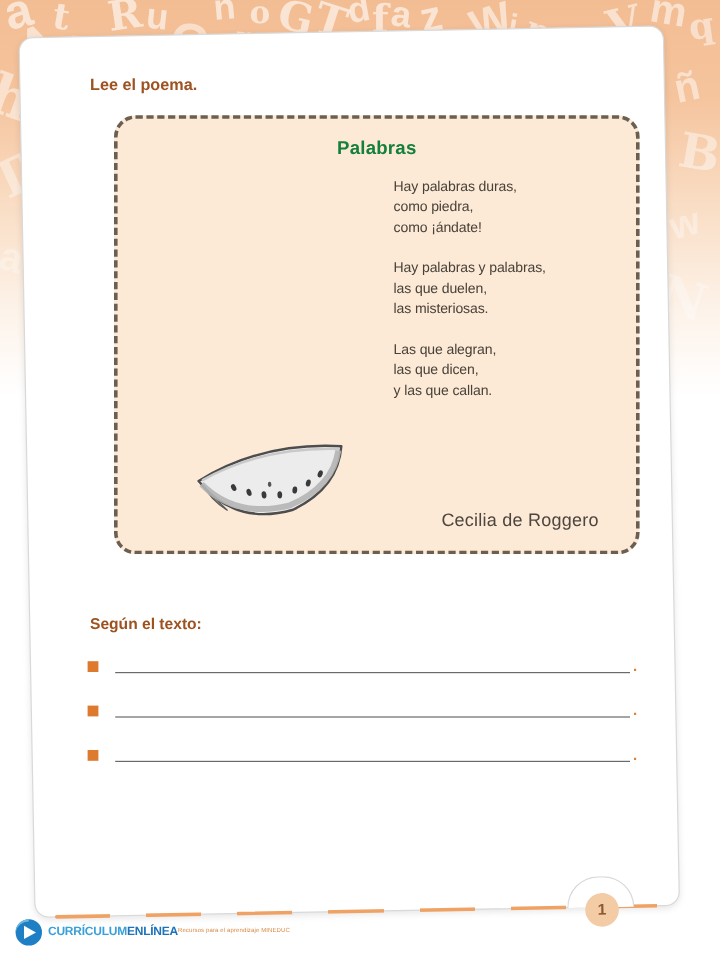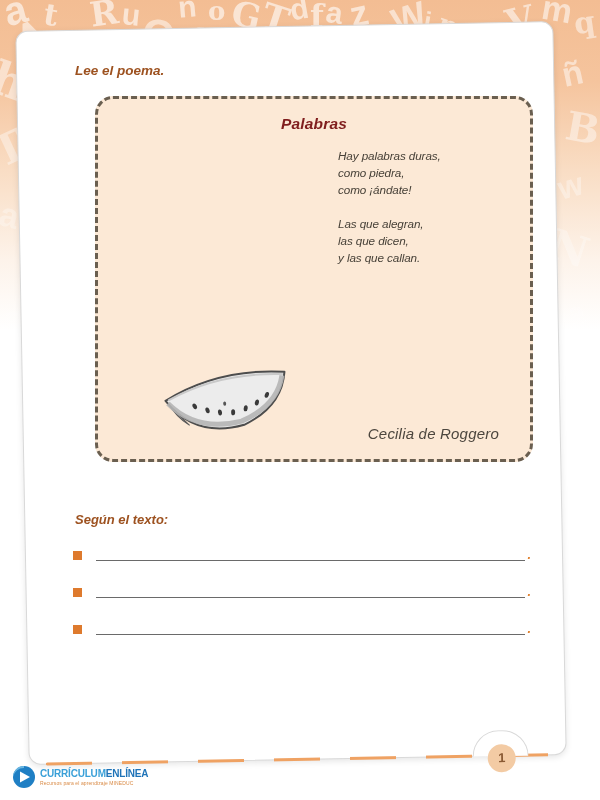--- a/index.html
+++ b/index.html
@@ -27,59 +27,59 @@
     position:absolute;right:37px;bottom:-1px;width:54px;height:25px;z-index:4;
     background:#ffffff;border:1px solid #d9d9d9;border-bottom:none;
     border-radius:27px 27px 0 0;
   }
   .page-circle{
     position:absolute;right:50px;bottom:-17px;width:28px;height:28px;z-index:5;
     background:#f3cba4;border-radius:50%;
     color:#8a5a33;font-size:13px;font-weight:bold;text-align:center;line-height:28px;
   }
   
-  .content{position:absolute;inset:0;z-index:6;font-style:italic;}
+  .content{position:absolute;inset:0;z-index:6;}
   .instruction{
     position:absolute;left:75px;top:63px;
     color:#9d5220;font-size:13.5px;font-weight:bold;
   }
   .poem-box{
     position:absolute;left:95px;top:96px;width:438px;height:366px;box-sizing:border-box;
     background:#fce9d6;border:3px dashed #6a5f50;border-radius:18px;
   }
   .poem-title{
     position:absolute;left:0;right:0;top:16px;text-align:center;
-    color:#7f1d1d;font-size:15.5px;font-weight:bold;letter-spacing:0.2px;
+    color:#15803d;font-size:15.5px;font-weight:bold;letter-spacing:0.2px;
   }
   .poem-col{
     position:absolute;top:48px;
     color:#474138;font-size:11.7px;line-height:17px;letter-spacing:-0.1px;
   }
   .poem-col-left{left:23px;width:200px;}
-  .poem-col-right{left:240px;width:205px;}
+  .poem-col-right{left:230px;width:205px;}
   .stanza{white-space:pre;margin:0 0 17px 0;}
   .watermelon{position:absolute;left:60px;top:258px;width:140px;height:84px;}
   .poem-author{
     position:absolute;right:31px;top:326px;
     color:#4c463e;font-size:15px;letter-spacing:0.2px;
   }
   .section-heading{
     position:absolute;left:75px;top:512px;
     color:#9d5220;font-size:13px;font-weight:bold;
   }
   .questions{position:absolute;left:73px;top:547px;width:458px;}
   .q-row{display:flex;align-items:center;height:16px;margin-bottom:21px;}
   .q-bullet{width:9px;height:9px;background:#de7a2d;margin-right:8px;flex:0 0 auto;}
   .q-label{color:#e0812f;font-size:12.5px;font-weight:bold;white-space:nowrap;}
   .q-line{flex:1 1 auto;height:11px;border-bottom:1.5px solid #6a6a6a;margin-left:6px;}
   .q-suffix{color:#e0812f;font-size:12.5px;font-weight:bold;margin-left:3px;}
   
   .footer-logo{position:absolute;left:12px;top:765px;z-index:7;display:flex;align-items:center;}
   .logo-icon{width:24px;height:24px;flex:0 0 auto;margin-right:4px;}
-  .logo-text-block{display:flex;flex-direction:column;line-height:1;}
+  .logo-text-block{display:flex;flex-direction:row;line-height:1;}
   .logo-row1{font-size:10px;font-weight:bold;letter-spacing:-0.2px;}
   .logo-part1{color:#3aa0d8;}
   .logo-part2{color:#1e73b8;}
   .logo-tagline{font-size:5px;color:#d98a45;margin-top:2px;letter-spacing:0.1px;}
 </style>
 </head>
 <body>
 
 <div id="bg-letters">
     <span class="bgletter" style="left: 4px; top: -10px; font-size: 40px; opacity: 0.6; transform: rotate(-15deg);">a</span>
@@ -124,20 +124,23 @@
 
 <div class="content">
   <div class="instruction">Lee el poema.</div>
 
   <div class="poem-box">
     <div class="poem-title">Palabras</div>
     <div class="poem-col poem-col-right" id="poem-col-1">
         <div class="stanza">Hay palabras duras,
 como piedra,
 como ¡ándate!</div>
+        <div class="stanza">Hay palabras y palabras,
+las que duelen,
+las misteriosas.</div>
         <div class="stanza">Las que alegran,
 las que dicen,
 y las que callan.</div>
       </div>
 
     <svg class="watermelon" viewBox="0 0 140 84">
       <g transform="rotate(-9 70 42)">
         <path d="M10 36 Q16 52 28 62 Q18 50 16 40 Z" fill="#8d8d8d" stroke="#5a5a5a" stroke-width="1"></path>
         <path d="M8 34 Q65 10 130 24 Q122 58 82 70 Q32 76 8 34 Z" fill="#ececec" stroke="#4d4d4d" stroke-width="2" stroke-linejoin="round"></path>
         <path d="M10 37 Q34 70 80 66 Q118 56 127 27" fill="none" stroke="#b5b5b5" stroke-width="5" opacity="0.9"></path>

